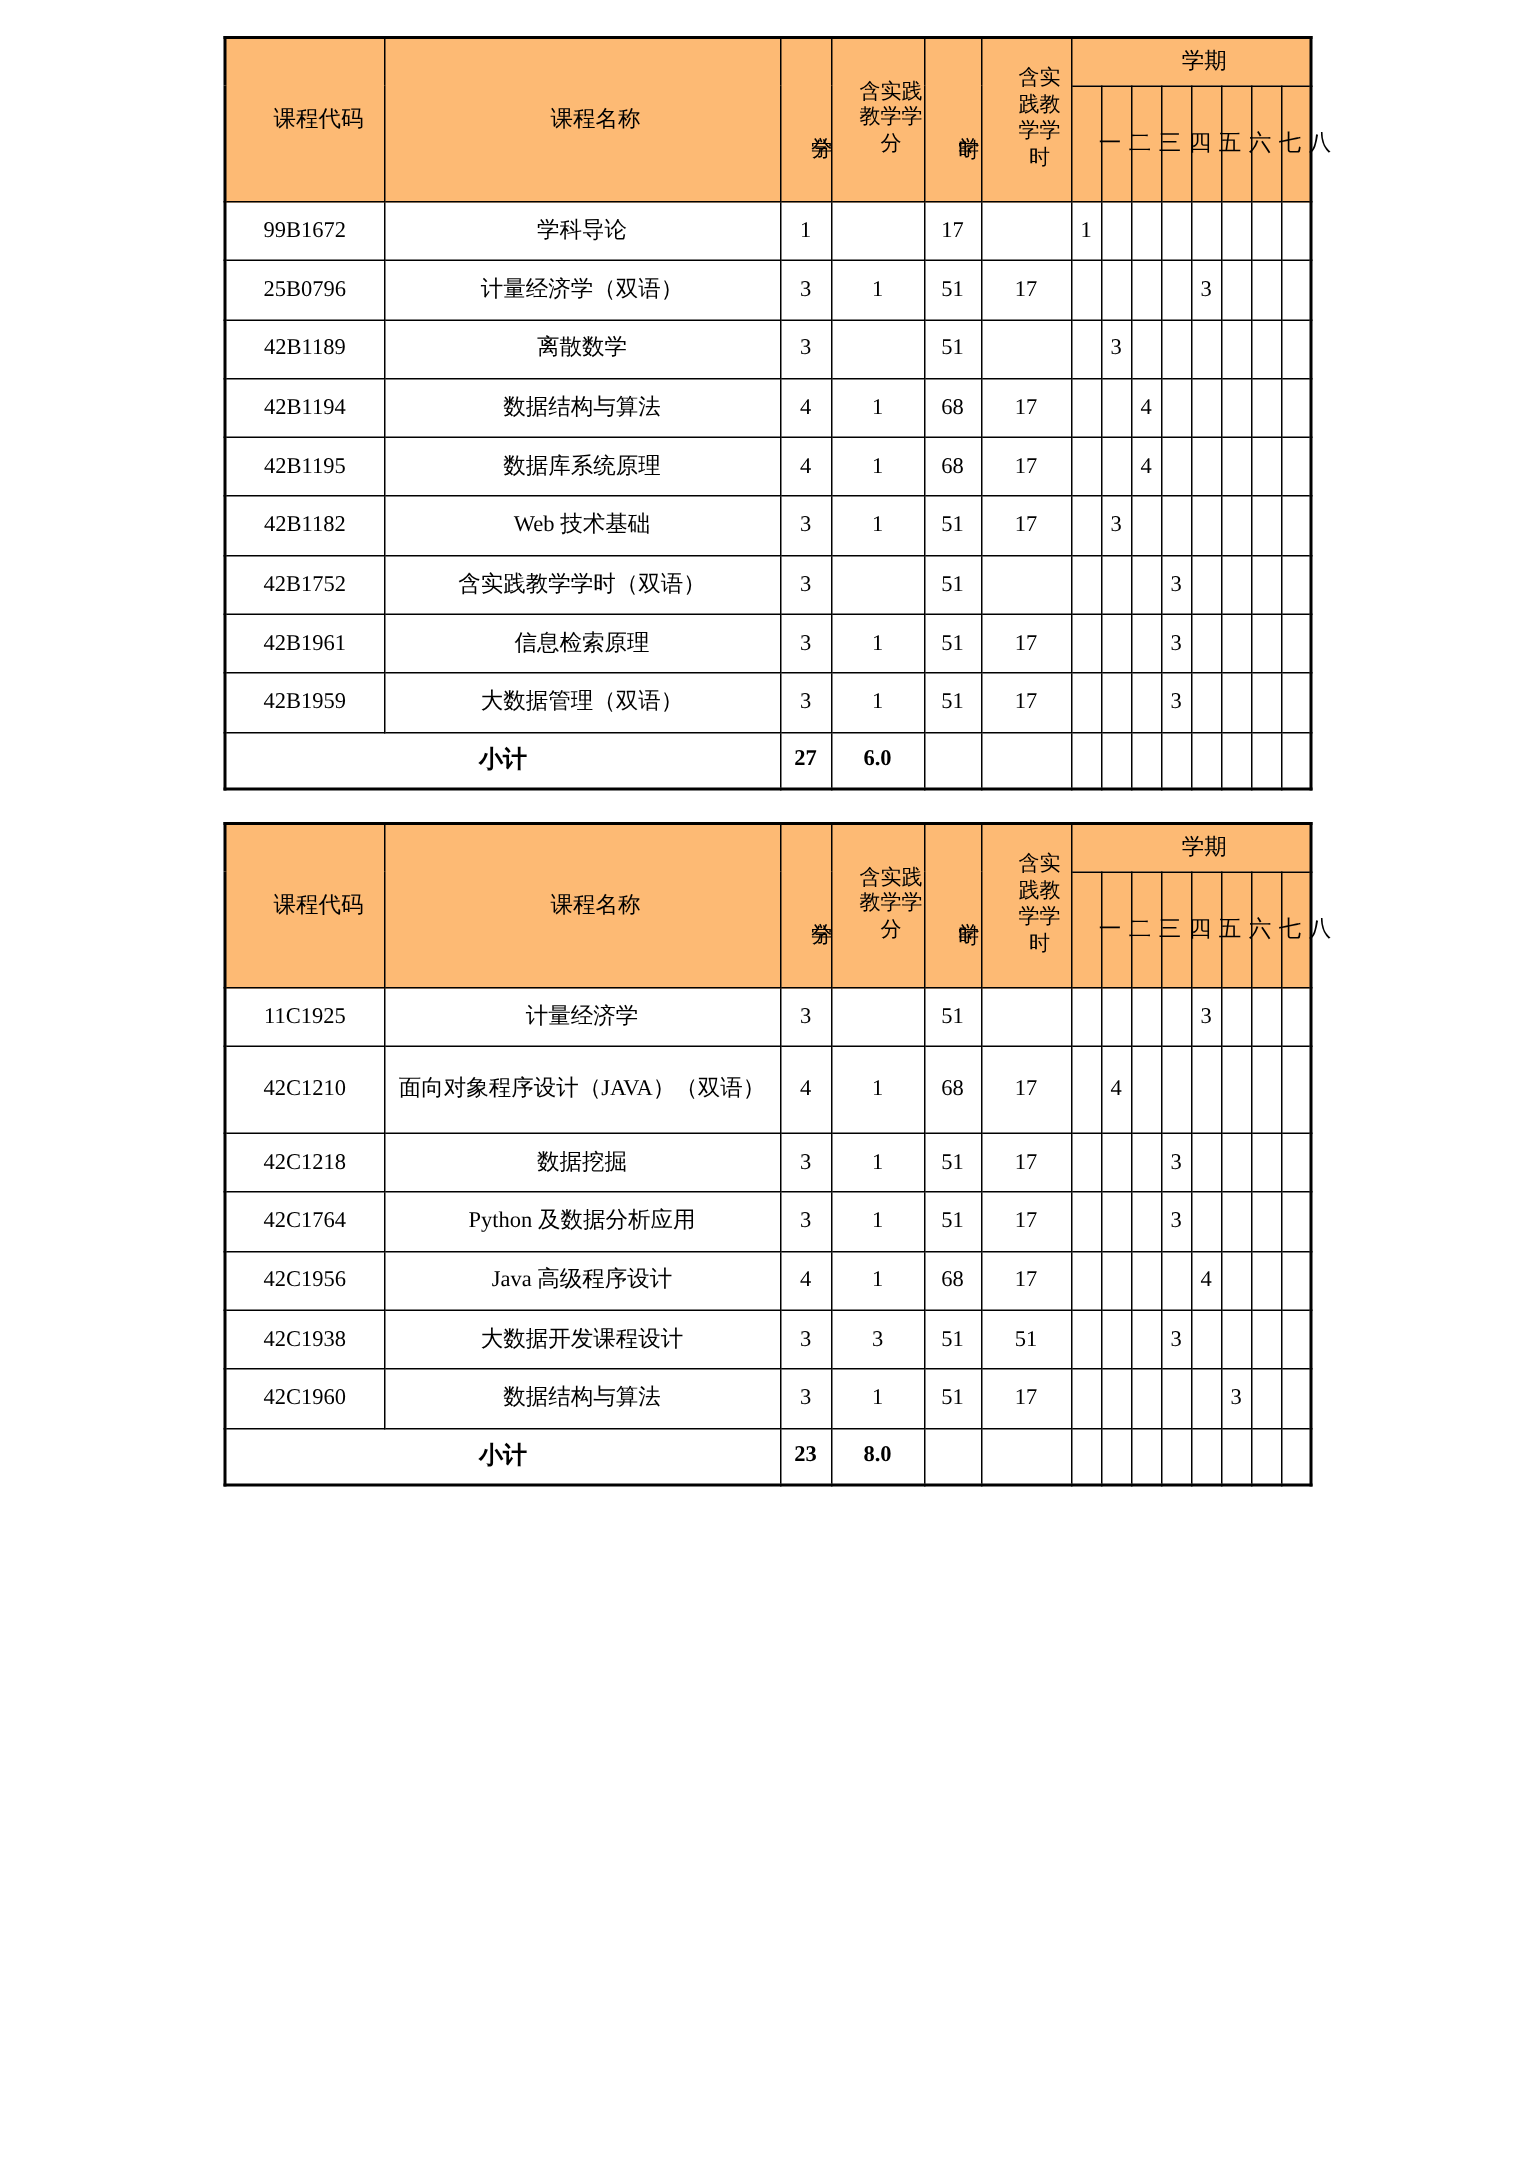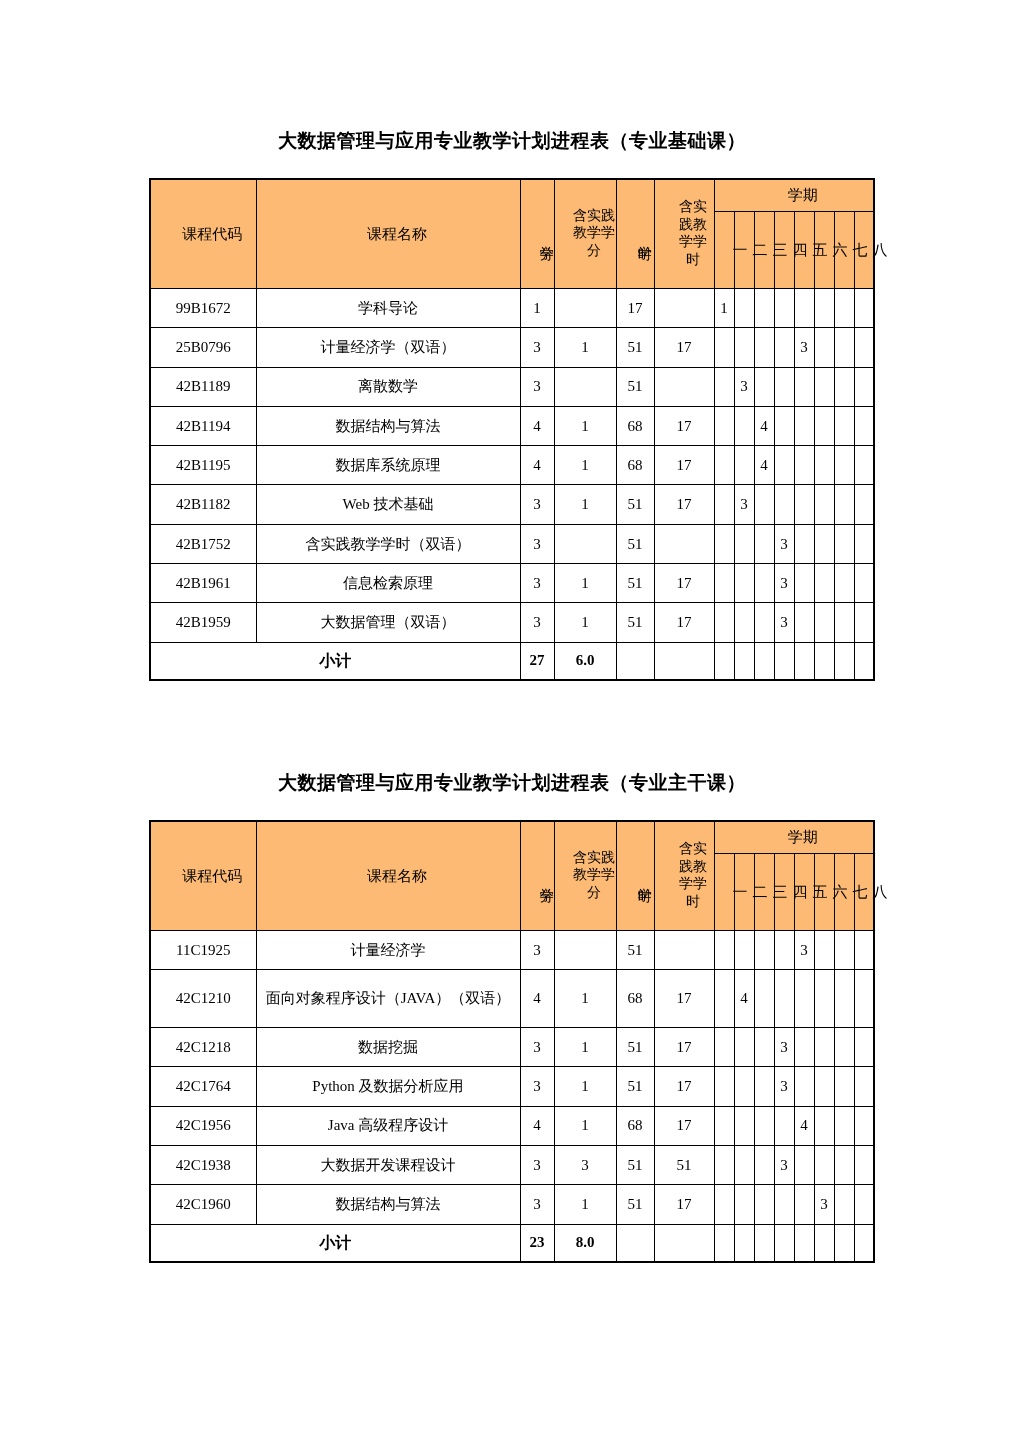--- a/index.html
+++ b/index.html
@@ -96,21 +96,20 @@
     height: 74px;
     font-size: 15px;
   }
 </style>
 </head>
 <body>
 
 <div class="page">
 
   <div class="section">
-    <h1 class="doc-title title-1">大数据管理与应用专业教学计划进程表（专业基础课）</h1>
 
     <div class="table-wrap">
       <table class="plan">
         <colgroup>
           <col style="width:106px">
           <col style="width:264px">
           <col style="width:34px">
           <col style="width:62px">
           <col style="width:38px">
           <col style="width:60px">
@@ -303,21 +302,20 @@
             <td></td>
             <td></td>
             <td></td>
           </tr>
         </tbody>
       </table>
     </div>
   </div>
 
   <div class="section">
-    <h1 class="doc-title title-2">大数据管理与应用专业教学计划进程表（专业主干课）</h1>
 
     <div class="table-wrap">
       <table class="plan">
         <colgroup>
           <col style="width:106px">
           <col style="width:264px">
           <col style="width:34px">
           <col style="width:62px">
           <col style="width:38px">
           <col style="width:60px">

